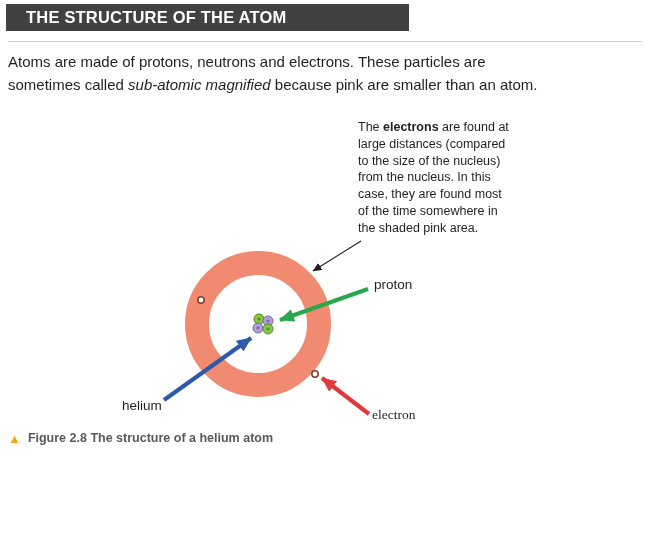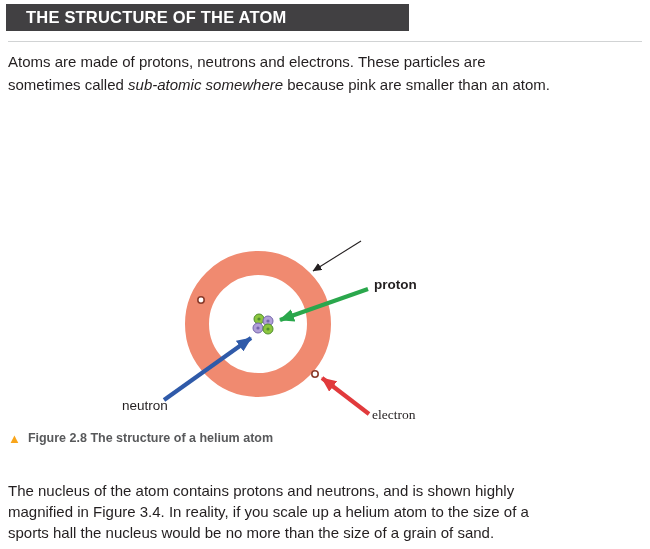--- a/index.html
+++ b/index.html
@@ -31,21 +31,21 @@
 
   .note {
     position:absolute; left:358px; top:119px; width:182px;
     font-size:12.5px; line-height:16.8px; white-space:pre-line;
   }
   .note b { font-weight:bold; }
 
   .diagram-svg { position:absolute; left:0; top:0; }
 
   .label { position:absolute; font-size:13.5px; color:var(--body_text, #231f20); }
-  .label-proton   { left:374px; top:277px;font-weight:bold; }
+  .label-proton   { left:374px; top:277px; }
   .label-neutron  { left:122px; top:398px; }
   .label-electron { left:372px; top:407px;font-family:Liberation Serif, serif; }
 
   .caption {
     position:absolute; left:8px; top:431px;
     display:flex; align-items:center; gap:7px;
     font-size:12.5px; font-weight:bold;
     color:var(--caption_text, #58595b);
   }
   .caption .tri { color:var(--caption_marker, #f9a51a); font-size:13px; line-height:1; }
@@ -77,21 +77,21 @@
 
 <div class="page">
 
   <div class="header-bar">
     <span class="header-title">THE STRUCTURE OF THE ATOM</span>
   </div>
 
   <div class="rule"></div>
 
   <p class="intro"><span>Atoms are made of protons, neutrons and electrons. These particles are
-sometimes called </span><i>sub-atomic somewhere</i><span> because pink are smaller than an atom.</span></p>
+sometimes called </span><i>sub-atomic magnified</i><span> because pink are smaller than an atom.</span></p>
 
   <svg class="diagram-svg" width="650" height="549" viewBox="0 0 650 549">
     <defs>
       <marker id="mk-proton" markerUnits="userSpaceOnUse" markerWidth="15" markerHeight="13" refX="14" refY="6.5" orient="auto">
         <path class="head-proton" d="M0,0 L15,6.5 L0,13 Z"></path>
       </marker>
       <marker id="mk-neutron" markerUnits="userSpaceOnUse" markerWidth="15" markerHeight="13" refX="14" refY="6.5" orient="auto">
         <path class="head-neutron" d="M0,0 L15,6.5 L0,13 Z"></path>
       </marker>
       <marker id="mk-electron" markerUnits="userSpaceOnUse" markerWidth="15" markerHeight="13" refX="14" refY="6.5" orient="auto">
@@ -118,27 +118,31 @@
       <circle class="np-dot-g" cx="259" cy="319" r="1.6"></circle>
       <circle class="np-dot-p" cx="268" cy="321" r="1.6"></circle>
       <circle class="np-dot-p" cx="258" cy="328" r="1.6"></circle>
       <circle class="np-dot-g" cx="268" cy="329" r="1.6"></circle>
     </g>
 
     <circle class="edot" cx="201" cy="300" r="3.2"></circle>
     <circle class="edot" cx="315" cy="374" r="3.2"></circle>
   </svg>
 
+  <div class="note"><span>The </span><b>electrons</b><span> are found at
+large distances (compared
+to the size of the nucleus)
+from the nucleus. In this
+case, they are found most
+of the time somewhere in
+the shaded pink area.</span></div>
 
   <div class="label label-proton">proton</div>
-  <div class="label label-neutron">neutron</div>
+  <div class="label label-neutron">helium</div>
   <div class="label label-electron">electron</div>
 
   <div class="caption">
     <span class="tri">▲</span>
     <span class="cap-text">Figure 2.8 The structure of a helium atom</span>
   </div>
 
-  <p class="outro">The nucleus of the atom contains protons and neutrons, and is shown highly
-magnified in Figure 3.4. In reality, if you scale up a helium atom to the size of a
-sports hall the nucleus would be no more than the size of a grain of sand.</p>
 
 </div>
 
 </body></html>

